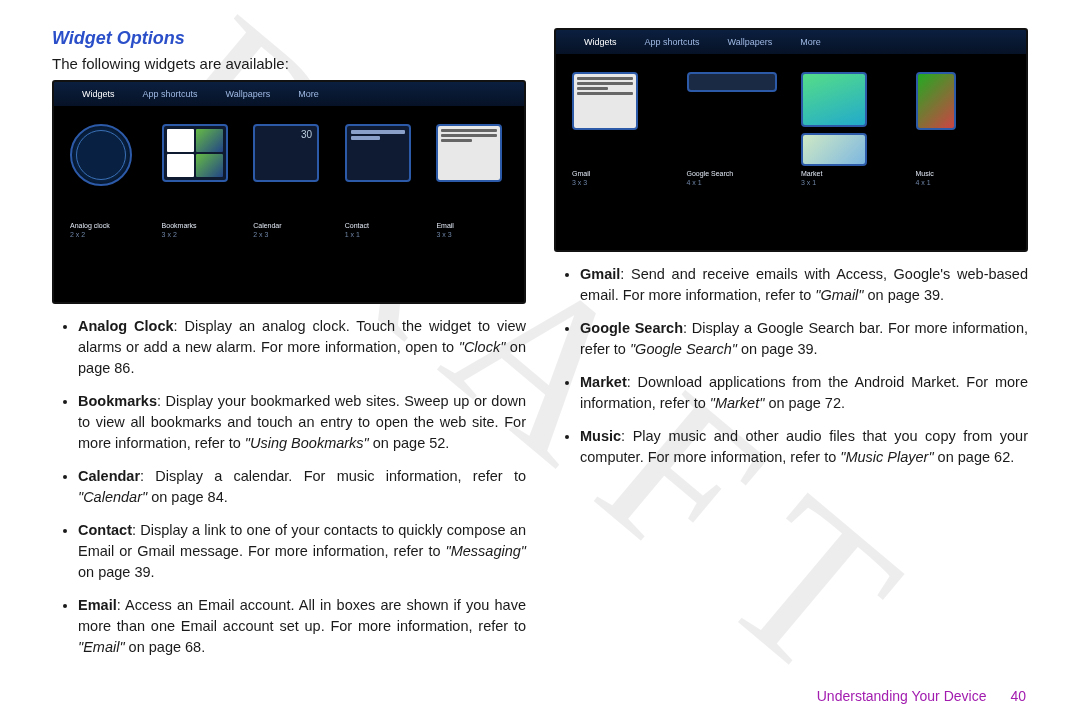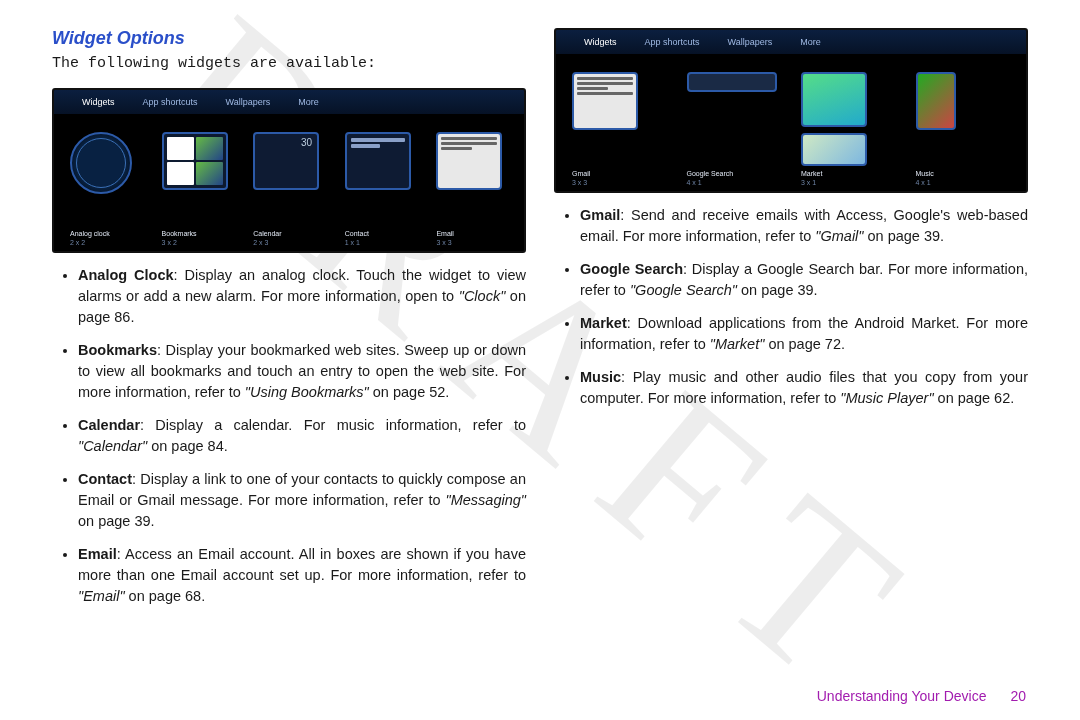--- a/index.html
+++ b/index.html
@@ -48,29 +48,28 @@
     min-width: 0;
   }
   h4.section-title {
     color: #2a4fc9;
     font-style: italic;
     font-weight: bold;
     font-size: 18px;
     margin: 0 0 6px 0;
   }
   p.lead {
-    margin: 0 0 16px 0;
+    margin: 0 0 8px 0;
     font-size: 15px;
-    font-family: Liberation Mono, monospace;
   }
   .tablet-shot {
     background: #000;
     border: 2px solid #111;
     border-radius: 3px;
-    height: 165px;
+    height: 224px;
     margin: 0 0 12px 0;
     position: relative;
     overflow: hidden;
     box-sizing: border-box;
   }
   .tabs {
     display: flex;
     align-items: center;
     height: 24px;
     padding: 0 14px;
@@ -290,15 +289,15 @@
           <li><span class="b">Gmail</span><span>: Send and receive emails with Access, Google's web-based email. For more information, refer to </span><span class="ref">"Gmail"</span><span> on page 39.</span></li>
           <li><span class="b">Google Search</span><span>: Display a Google Search bar. For more information, refer to </span><span class="ref">"Google Search"</span><span> on page 39.</span></li>
           <li><span class="b">Market</span><span>: Download applications from the Android Market. For more information, refer to </span><span class="ref">"Market"</span><span> on page 72.</span></li>
           <li><span class="b">Music</span><span>: Play music and other audio files that you copy from your computer. For more information, refer to </span><span class="ref">"Music Player"</span><span> on page 62.</span></li>
         </ul>
     </div>
   </div>
 
   <div class="footer">
     <span>Understanding Your Device</span>
-    <span>20</span>
+    <span>40</span>
   </div>
 </div>
 
 </body></html>

